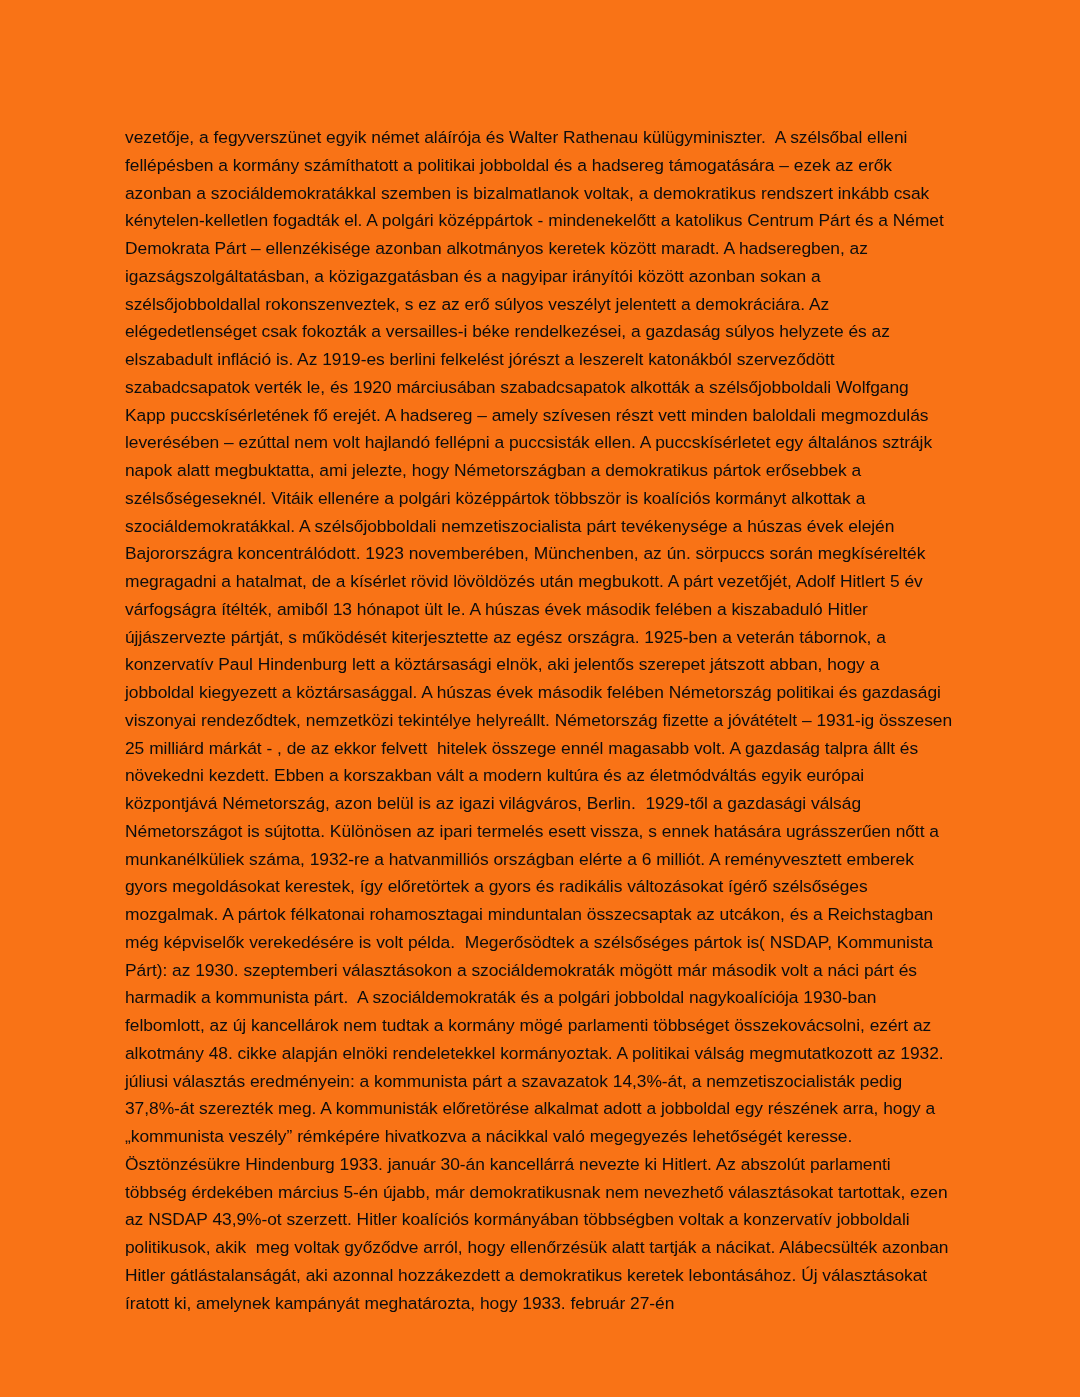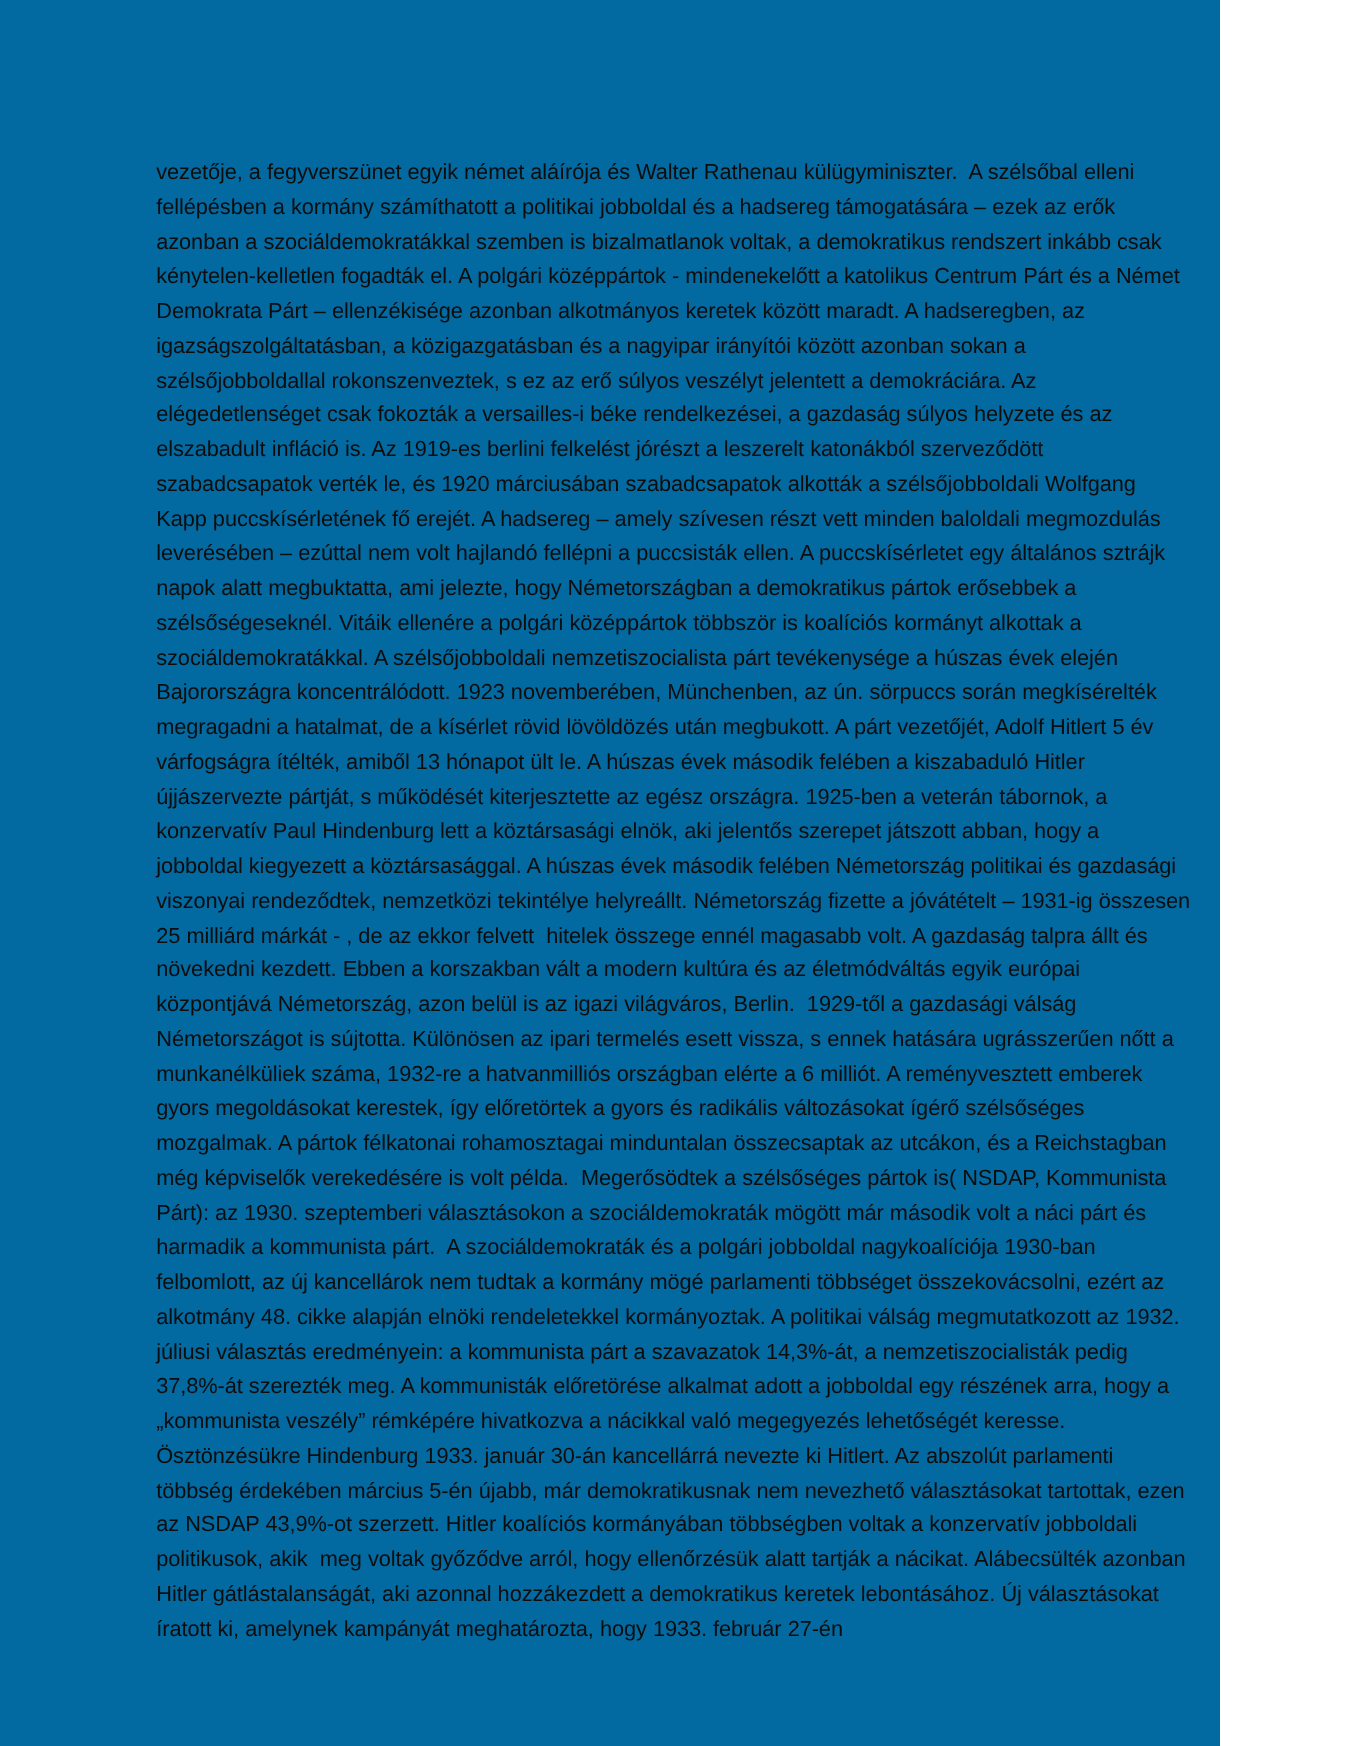--- a/index.html
+++ b/index.html
@@ -6,23 +6,23 @@
   html, body {
     margin: 0;
     padding: 0;
     background: #ffffff;
   }
   body {
     font-family: "Liberation Sans", "DejaVu Sans", sans-serif;
   }
   .page {
     position: relative;
-    width: 976px;
+    width: 1080px;
     height: 1397px;
-    background: #0369a1;
+    background: #f97316;
     overflow: hidden;
     box-sizing: border-box;
   }
   .text-column {
     position: absolute;
     left: 125px;
     top: 124px;
     width: 828px;
   }
   .doc-paragraph {

